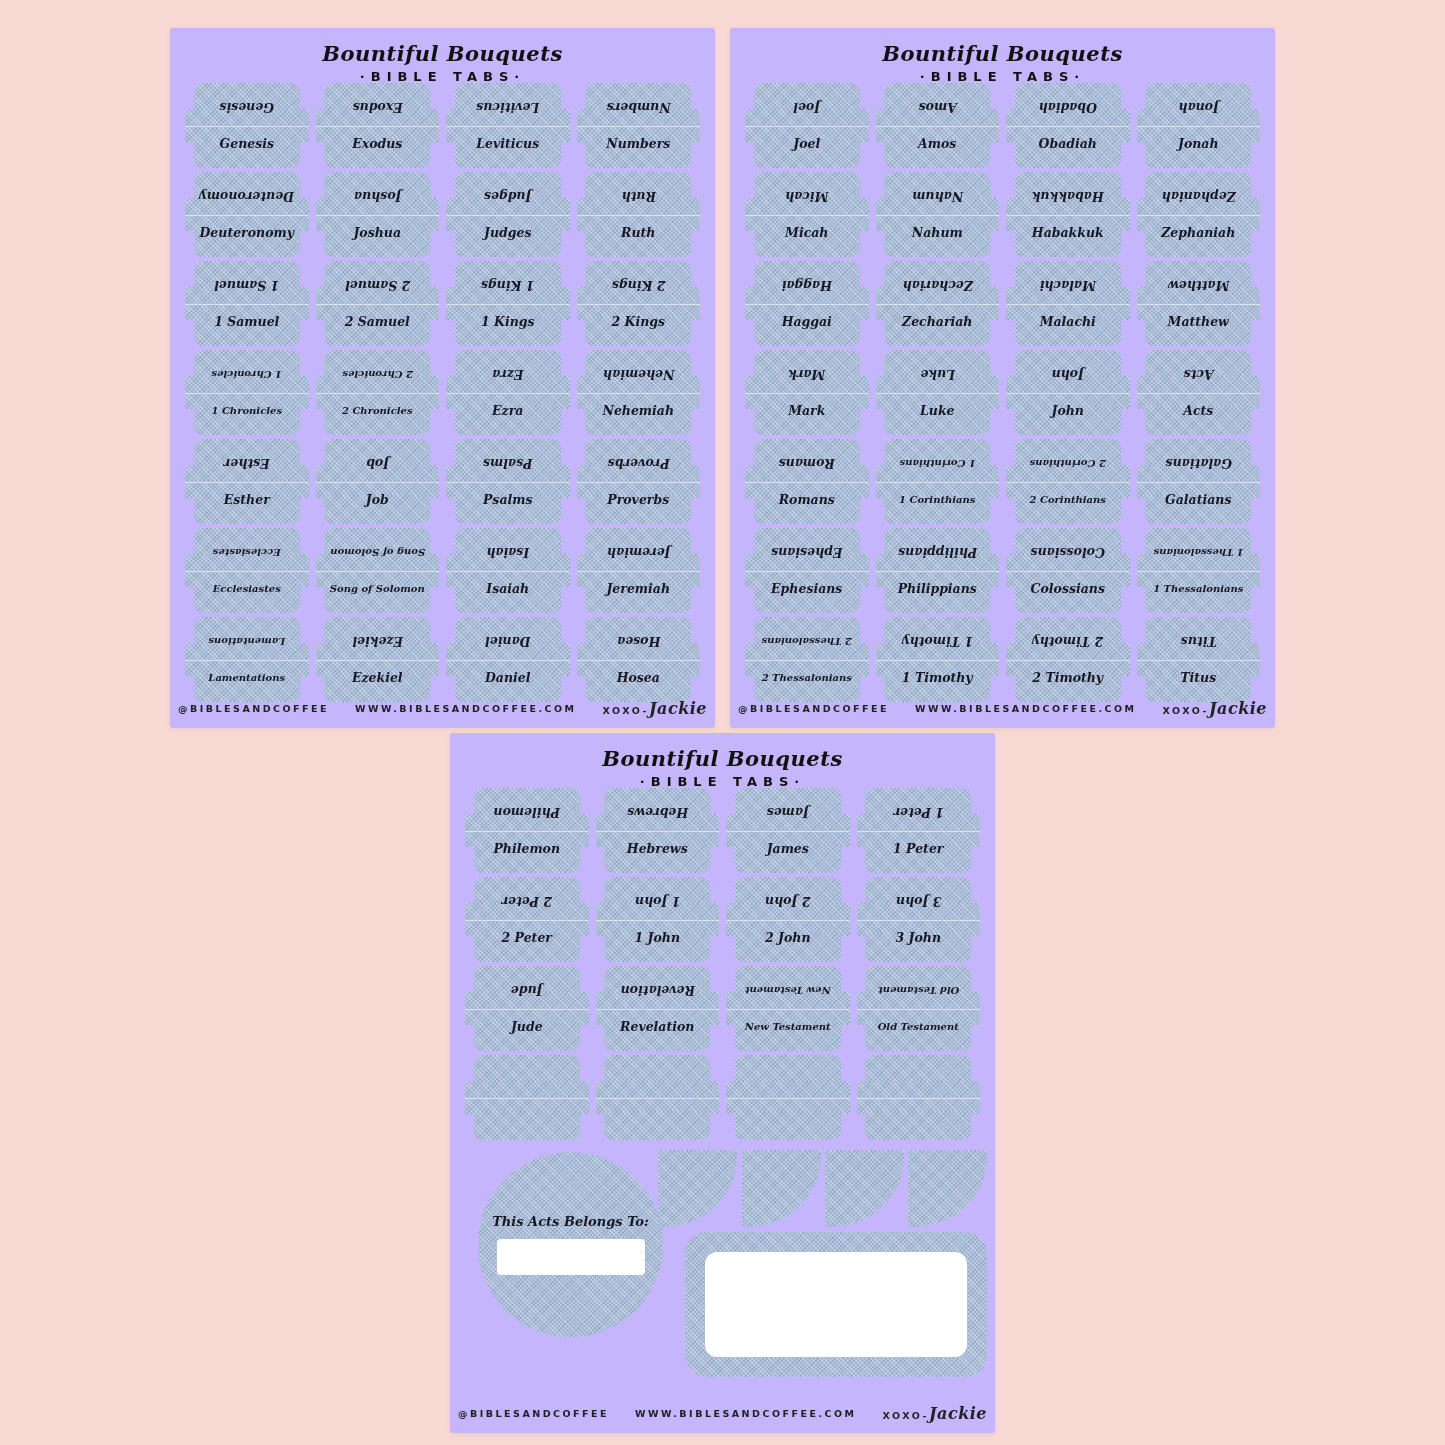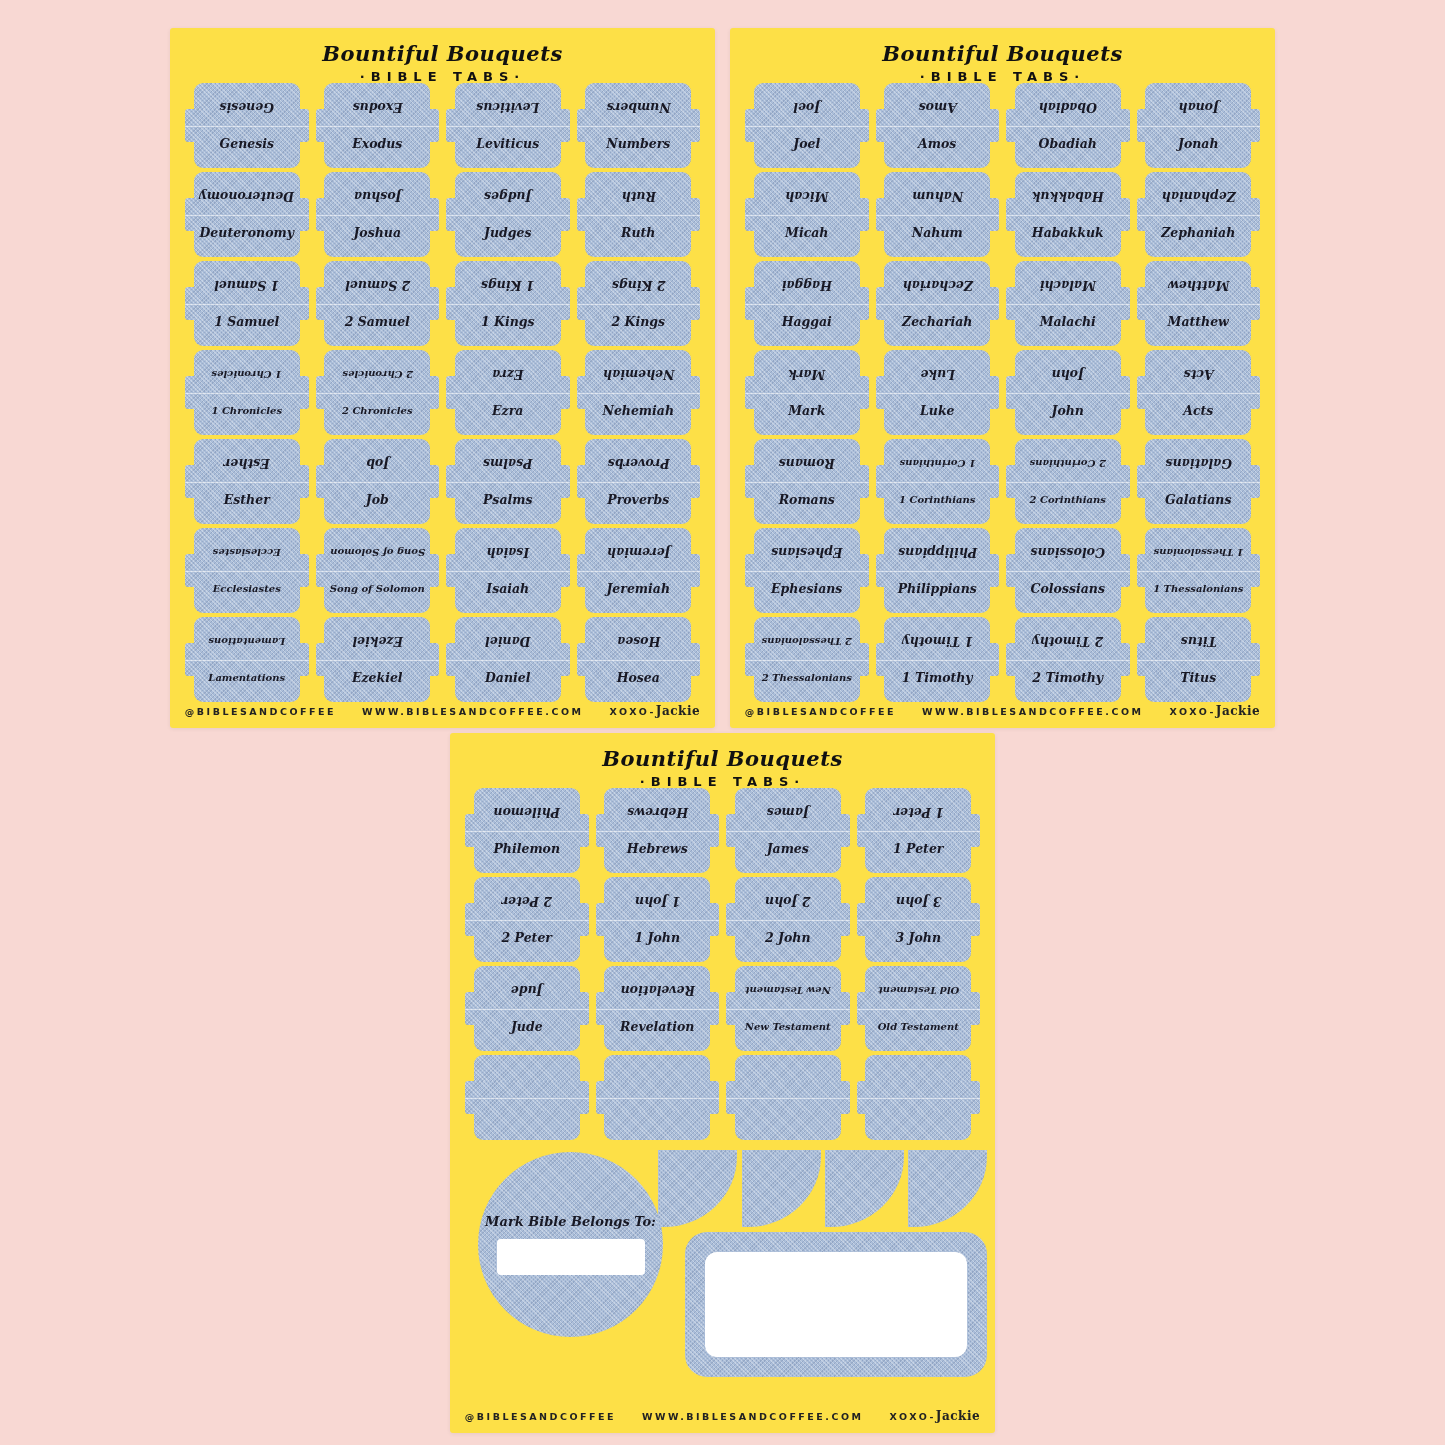--- a/index.html
+++ b/index.html
@@ -6,21 +6,21 @@
   body {
     width: 1445px; height: 1445px;
     background: #f8d8d3;
     font-family: "DejaVu Sans", sans-serif;
     position: relative;
     overflow: hidden;
   }
   .sheet {
     position: absolute;
     width: 545px; height: 700px;
-    background: #fde047;
+    background: #c4b5fd;
     border-radius: 3px;
     box-shadow: 0 1px 4px rgba(0,0,0,0.07);
   }
   .sheet-1 { left: 170px; top: 28px; }
   .sheet-2 { left: 730px; top: 28px; }
   .sheet-3 { left: 450px; top: 733px; }
 
   .sheet-title {
     margin-top: 13px;
     text-align: center;
@@ -87,22 +87,22 @@
     position: absolute; bottom: 10px; left: 0; right: 0;
     display: flex; justify-content: center; align-items: center;
     gap: 26px;
     font-size: 9.5px; font-weight: 600;
     letter-spacing: 2.5px;
     color: #222;
   }
   .footer-xoxo { display: inline-flex; align-items: baseline; }
   .script {
     font-family: "DejaVu Serif", serif;
-    font-weight: bold;
-    font-size: 12px; letter-spacing: 0.5px;
+    font-style: italic; font-weight: bold;
+    font-size: 16px; letter-spacing: 0.5px;
   }
 
   
   .belongs-circle {
     position: absolute;
     left: 28px; top: 419px;
     width: 185px; height: 185px;
     border-radius: 50%;
     display: flex; flex-direction: column;
     align-items: center; justify-content: center;
@@ -748,21 +748,21 @@
         <div class="tab-top tex"></div>
         <div class="tab-mid tex"></div>
         <div class="tab-bot tex"></div>
         <div class="fold-line"></div>
         <div class="tab-label flipped"></div>
         <div class="tab-label upright"></div>
       </div>
     </div>
 
   <div class="belongs-circle tex">
-    <div class="belongs-label">Mark Bible Belongs To:</div>
+    <div class="belongs-label">This Acts Belongs To:</div>
     <div class="belongs-box"></div>
   </div>
   <div class="corner corner-1 tex"></div>
   <div class="corner corner-2 tex"></div>
   <div class="corner corner-3 tex"></div>
   <div class="corner corner-4 tex"></div>
   <div class="bookplate tex">
     <div class="bookplate-inner"></div>
   </div>
 

